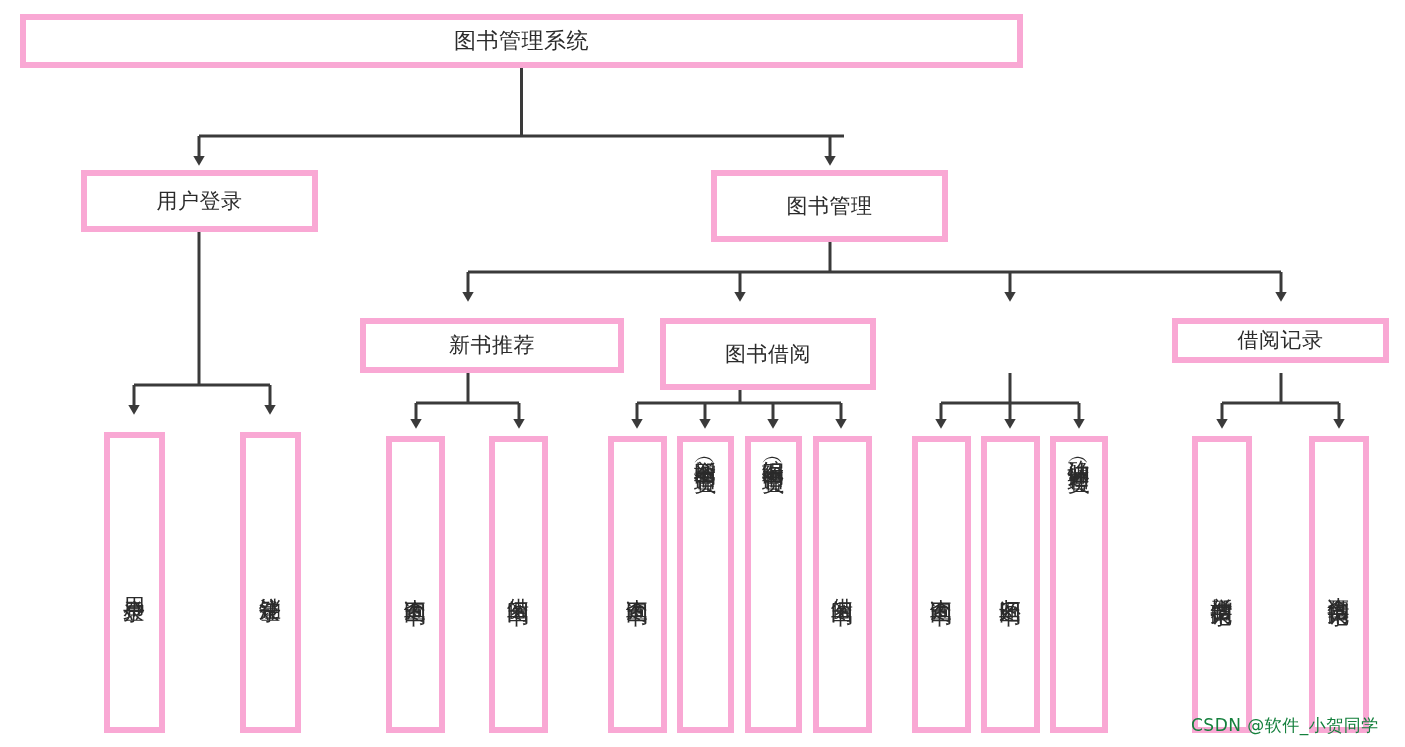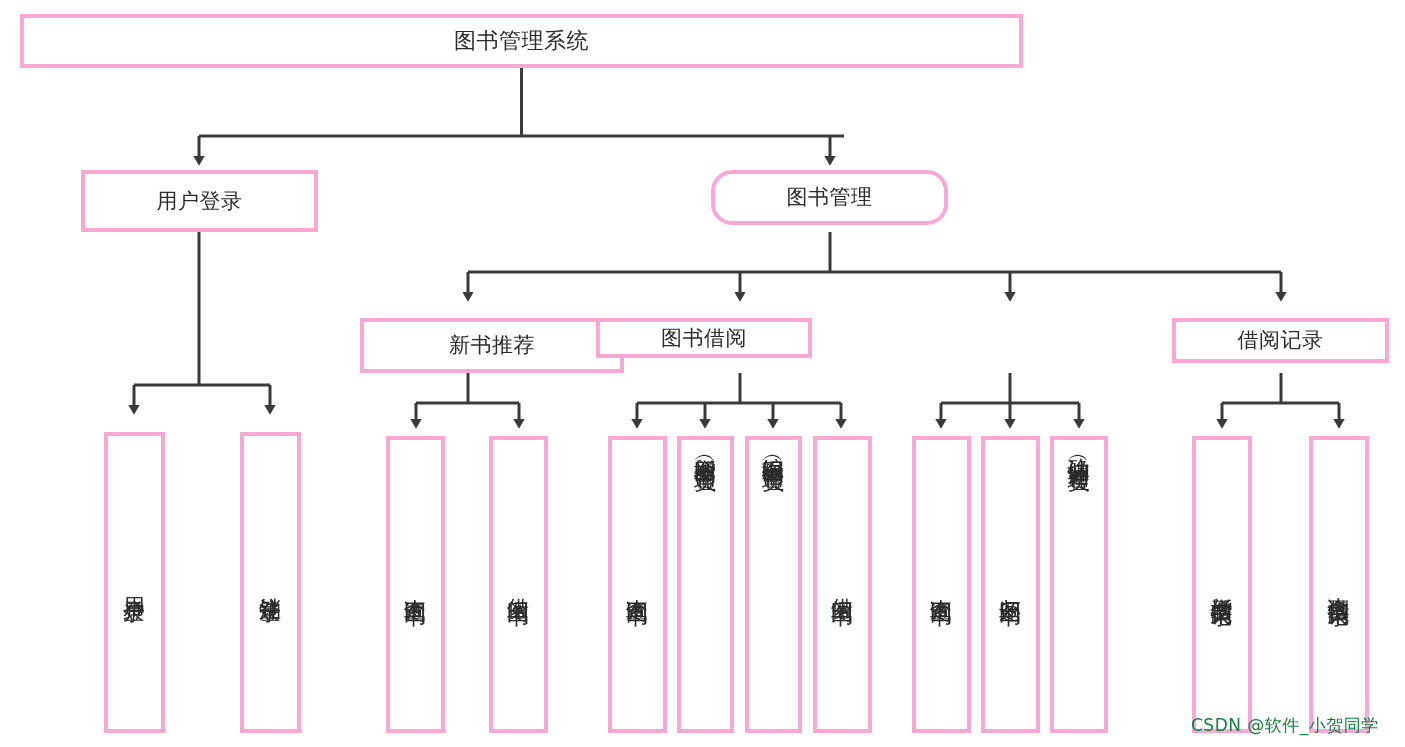--- a/index.html
+++ b/index.html
@@ -23,21 +23,21 @@
     left: 0;
     top: 0;
     width: 1405px;
     height: 747px;
     pointer-events: none;
   }
   .node {
     position: absolute;
     box-sizing: border-box;
     background: #ffffff;
-    border: 4px solid #f9a8d4;
+    border: 6px solid #f9a8d4;
     display: flex;
     align-items: center;
     justify-content: center;
     color: #2b2b2b;
   }
   .node .label {
     display: block;
     text-align: center;
     line-height: 1.16;
     letter-spacing: 0.5px;
@@ -133,28 +133,28 @@
     <path d="M 1339,403 L 1339,420" stroke="#3a3a3a" stroke-width="3" fill="none" marker-end="url(#arw)"></path>
   </svg>
 
   <div class="node horiz root" style="left:20px; top:14px; width:1003px; height:54px;">
     <span class="label">图书管理系统</span>
   </div>
 
   <div class="node horiz" style="left:81px; top:170px; width:237px; height:62px;">
     <span class="label">用户登录</span>
   </div>
-  <div class="node horiz" style="left:711px; top:170px; width:237px; height:55px;border-radius:21px;">
+  <div class="node horiz" style="left:711px; top:170px; width:237px; height:72px;">
     <span class="label">图书管理</span>
   </div>
 
   <div class="node horiz" style="left:360px; top:318px; width:264px; height:55px;">
     <span class="label">新书推荐</span>
   </div>
-  <div class="node horiz" style="left:596px; top:318px; width:216px; height:40px;">
+  <div class="node horiz" style="left:660px; top:318px; width:216px; height:72px;">
     <span class="label">图书借阅</span>
   </div>
   <div class="node horiz" style="left:1172px; top:318px; width:217px; height:45px;">
     <span class="label">借阅记录</span>
   </div>
 
   <div class="node vert center" style="left:104px; top:432px; width:61px; height:301px;">
     <span class="label">用户登录</span>
   </div>
   <div class="node vert center" style="left:240px; top:432px; width:61px; height:301px;">

